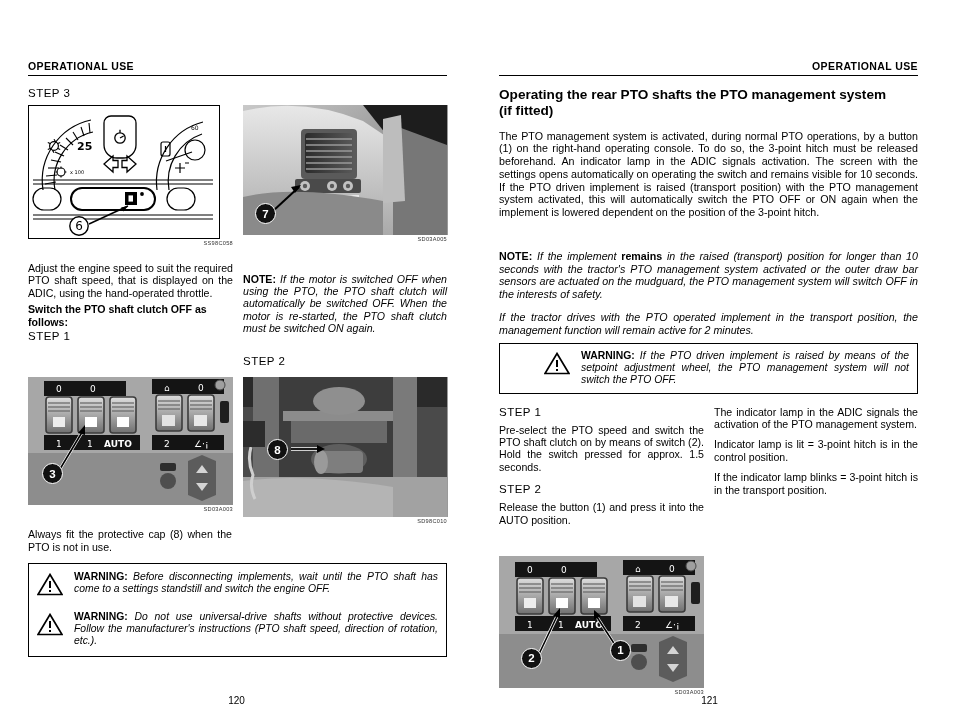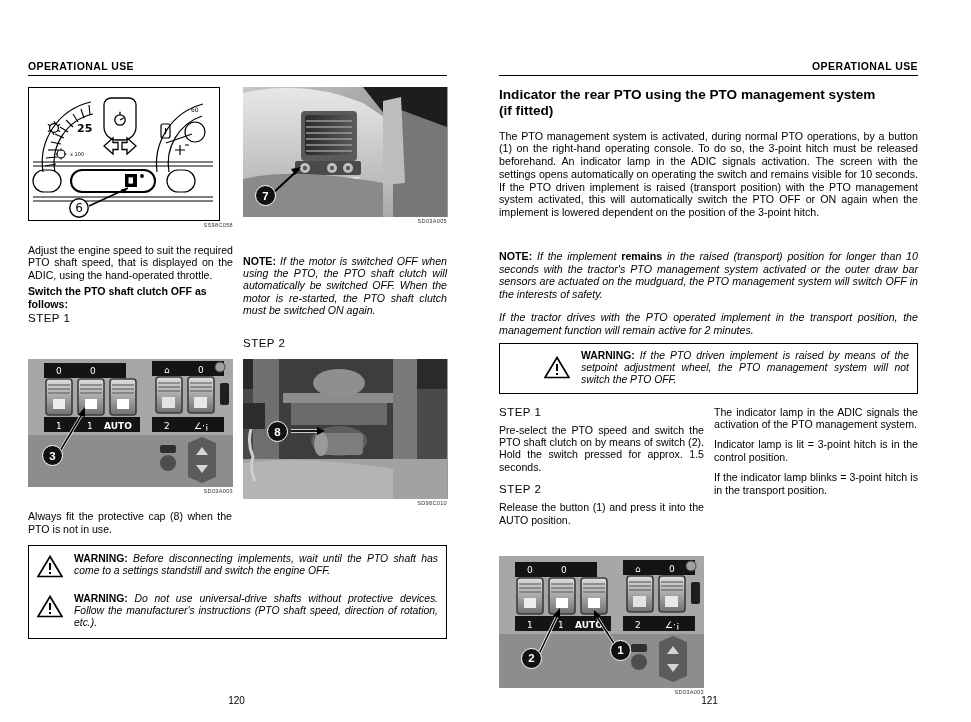--- a/index.html
+++ b/index.html
@@ -189,20 +189,21 @@
 </head>
 <body>
 
 <div class="spread">
 
   <div class="page page-left">
 
     <div class="runhead left">OPERATIONAL USE</div>
     <div class="runrule"></div>
 
+    <div class="step-label">STEP  3</div>
 
     <div class="cols">
 
       <div class="col">
         <div class="fig fig-line adic">
           <svg width="188" height="130" viewBox="0 0 188 130" xmlns="http://www.w3.org/2000/svg">
             <rect x="0" y="0" width="188" height="130" fill="#fff"></rect>
 
             <g stroke="#000" fill="none" stroke-width="1.2">
               <path d="M14 84 A 62 62 0 0 1 62 14"></path>
@@ -497,33 +498,33 @@
 
     <div class="folio l">120</div>
   </div>
 
   <div class="page page-right">
 
     <div class="runhead right">OPERATIONAL USE</div>
     <div class="runrule"></div>
 
     <div class="h1">
-      <span>Indicator the rear PTO using the PTO management system</span><br>
+      <span>Operating the rear PTO shafts the PTO management system</span><br>
       <span>(if fitted)</span>
     </div>
 
     <p class="wide-text">The PTO management system is activated, during normal PTO operations, by a button (1) on the right-hand operating console. To do so, the 3-point hitch must be released beforehand. An indicator lamp in the ADIC signals activation. The screen with the settings opens automatically on operating the switch and remains visible for 10 seconds. If the PTO driven implement is raised (transport position) with the PTO management system activated, this will automatically switch the PTO OFF or ON again when the implement is lowered dependent on the position of the 3-point hitch.</p>
 
     <div class="gap10"></div>
 
     <p class="wide-ital"><b>NOTE:</b> <span>If the implement </span><b>remains</b><span> in the raised (transport) position for longer than 10 seconds with the tractor's PTO management system activated or the outer draw bar sensors are actuated on the mudguard, the PTO management system will switch OFF in the interests of safety.</span></p>
     <p class="wide-ital" style="margin:0;">If the tractor drives with the PTO operated implement in the transport position, the management function will remain active for 2 minutes.</p>
 
     <div class="warnbox" style="margin-top:6px; padding:6px 8px;">
-      <div class="warnrow" style="padding-left:36px;align-items:center;">
+      <div class="warnrow" style="padding-left:36px;">
         <div class="warn-ico">
           <svg width="26" height="23" viewBox="0 0 26 23" xmlns="http://www.w3.org/2000/svg">
             <polygon points="13,1.5 25,21.5 1,21.5" fill="#fff" stroke="#000" stroke-width="1.7"></polygon>
             <rect x="12" y="8" width="2" height="7" fill="#000"></rect>
             <rect x="12" y="17" width="2" height="2" fill="#000"></rect>
           </svg>
         </div>
         <div class="warn-txt"><b>WARNING:</b> <span>If the PTO driven implement is raised by means of the setpoint adjustment wheel, the PTO management system will not switch the PTO OFF.</span></div>
       </div>
     </div>

